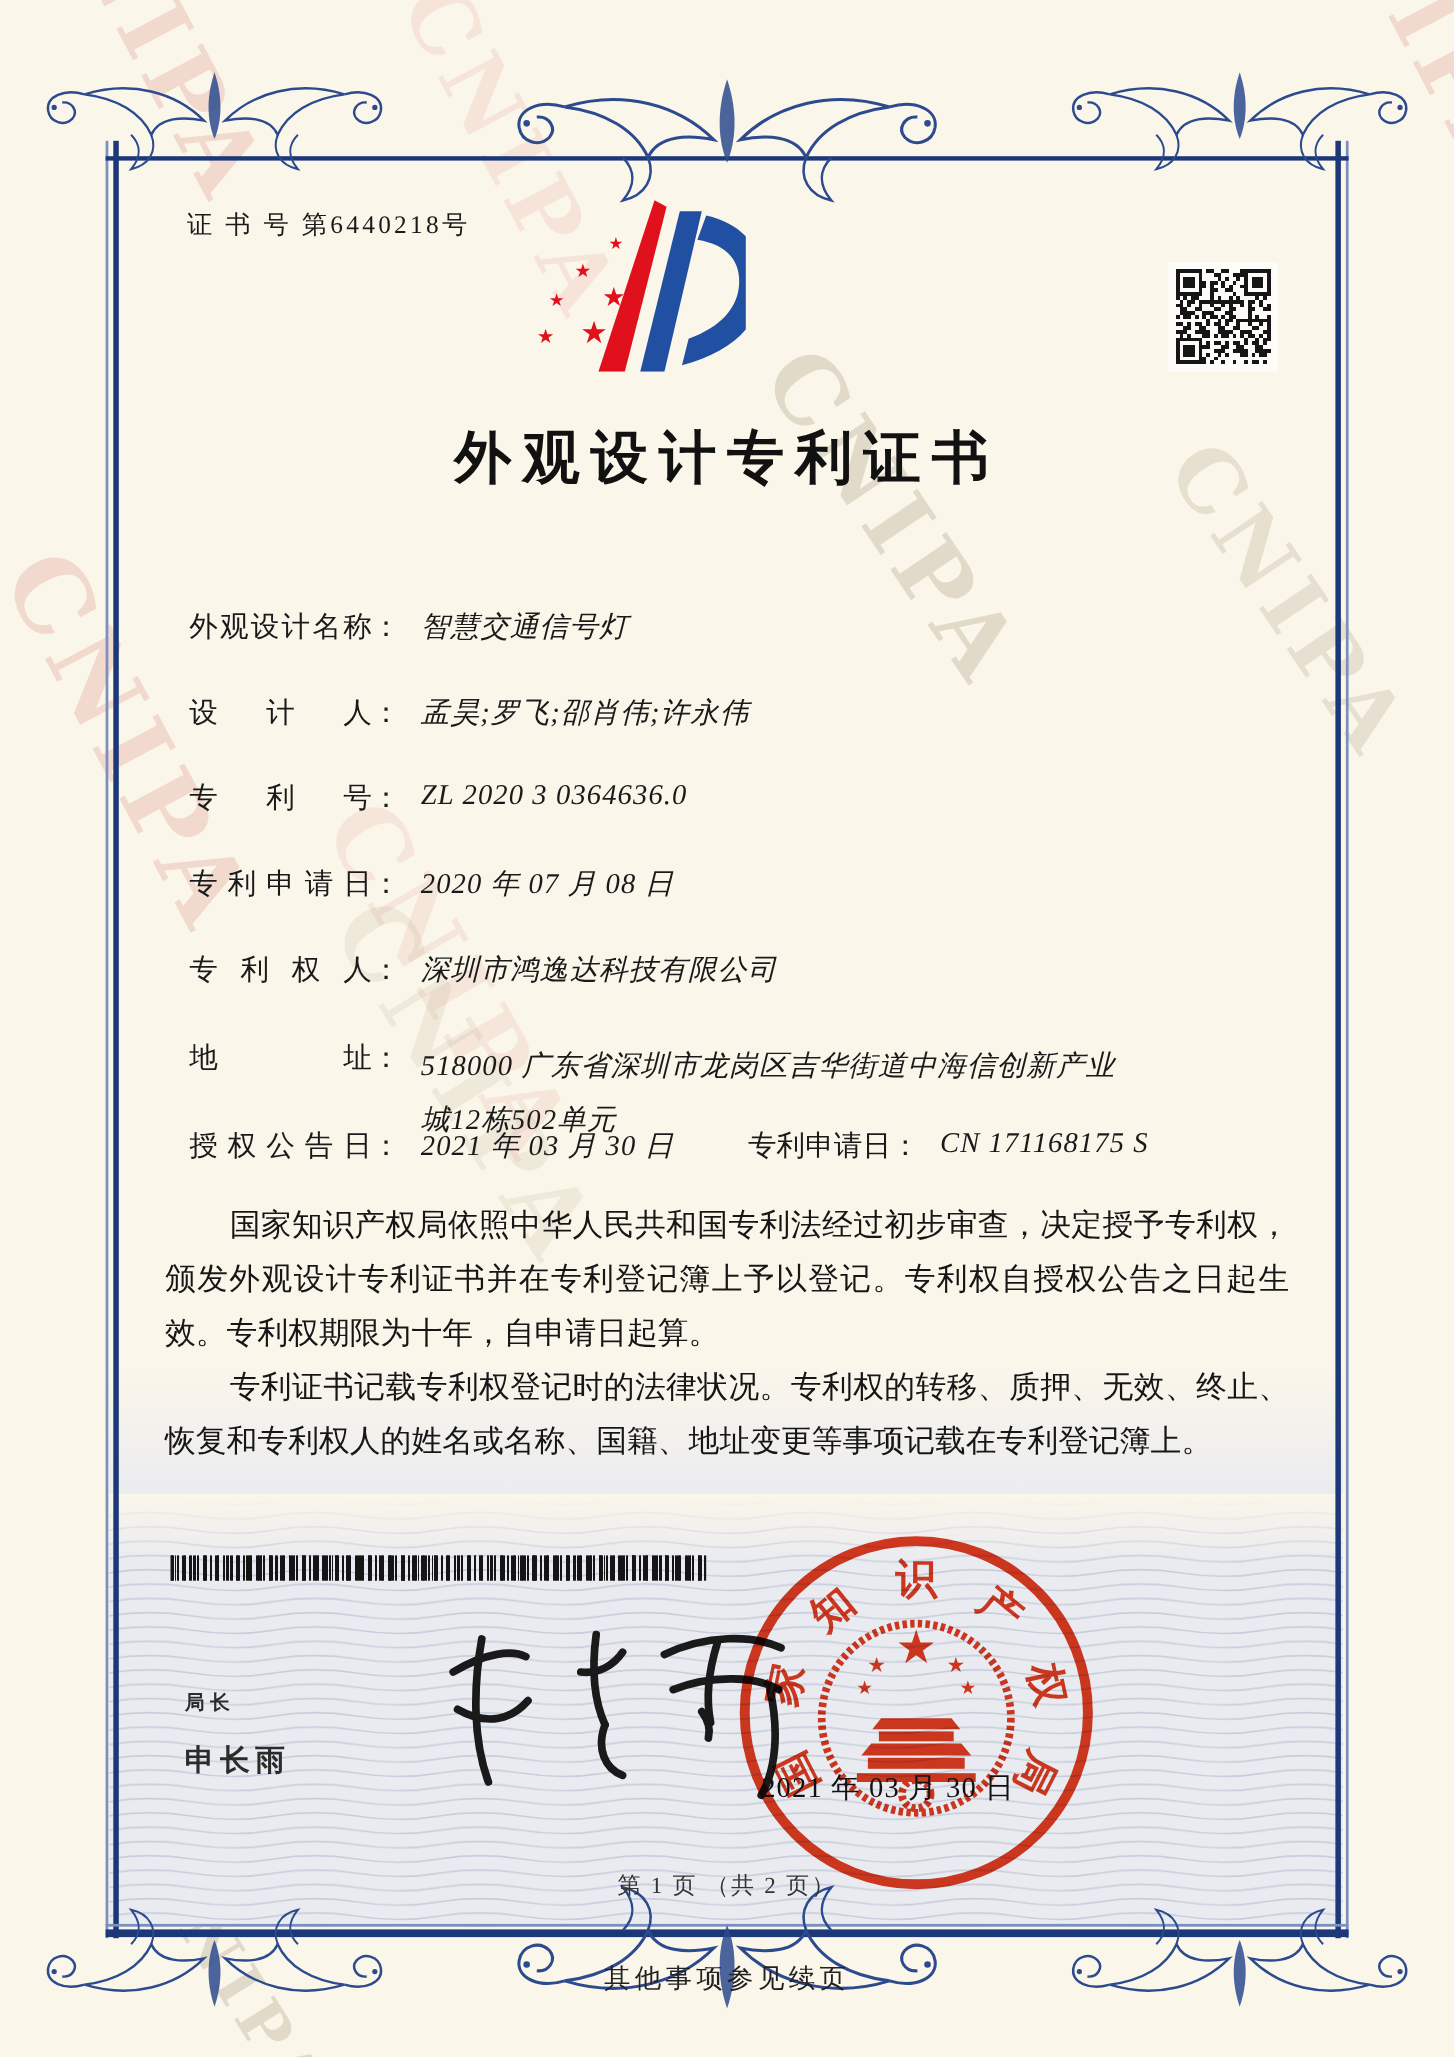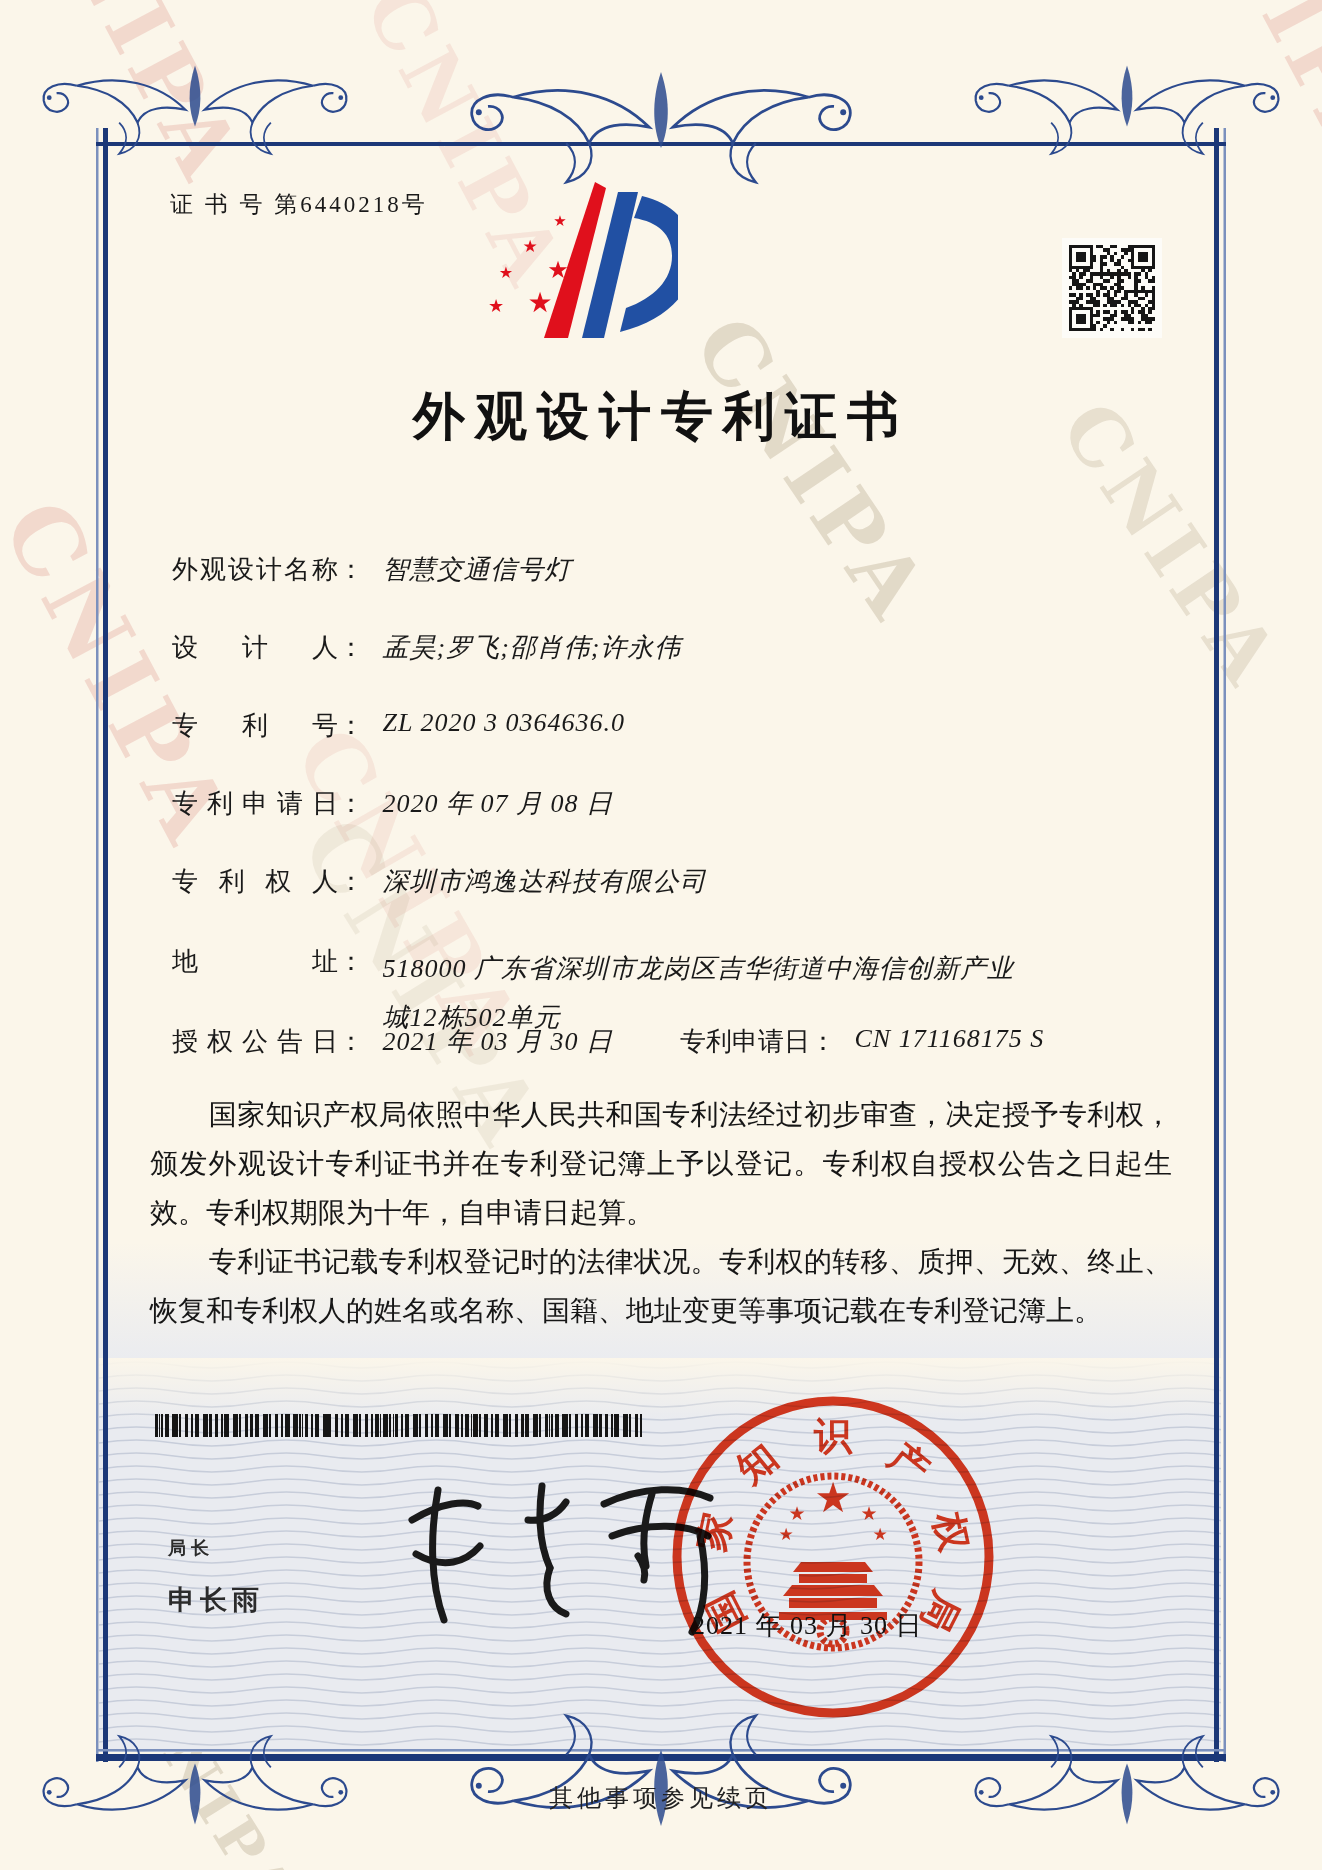--- a/index.html
+++ b/index.html
@@ -555,15 +555,16 @@
         <rect x="133" y="184" width="68" height="9"></rect>
         <path d="M117 206 h100 l-9 -11 h-82 Z"></path>
         <rect x="123" y="208" width="88" height="10"></rect>
         <rect x="113" y="222" width="108" height="8"></rect>
       </g>
       <circle cx="167" cy="241" r="13" fill="none" stroke-width="7" stroke-dasharray="4 3"></circle>
     </g>
   </svg>
   <div class="seal-date">2021 年 03 月 30 日</div>
 
+  <div class="page-num">第 1 页 （共 2 页）</div>
   <div class="footer-note">其他事项参见续页</div>
 
 </div>
 
 </body></html>

